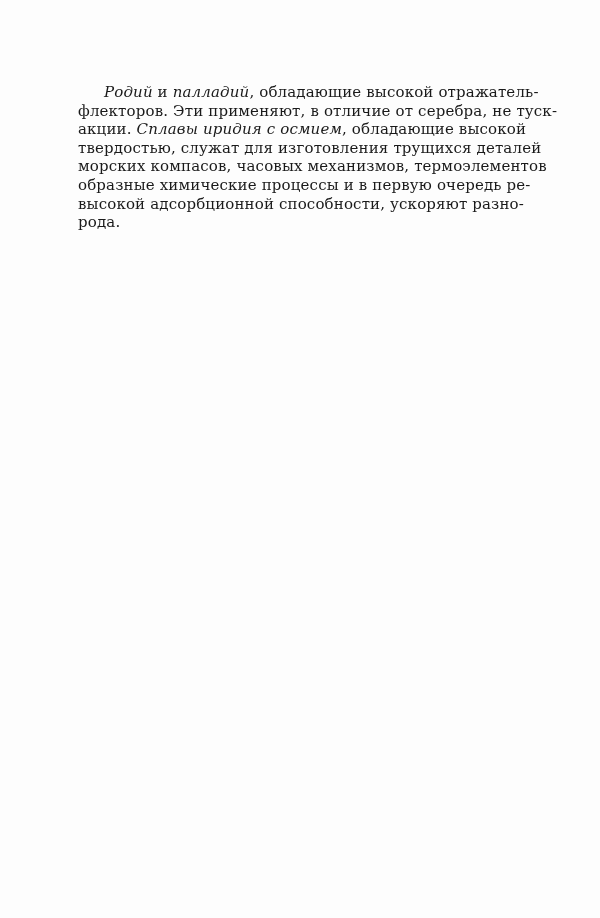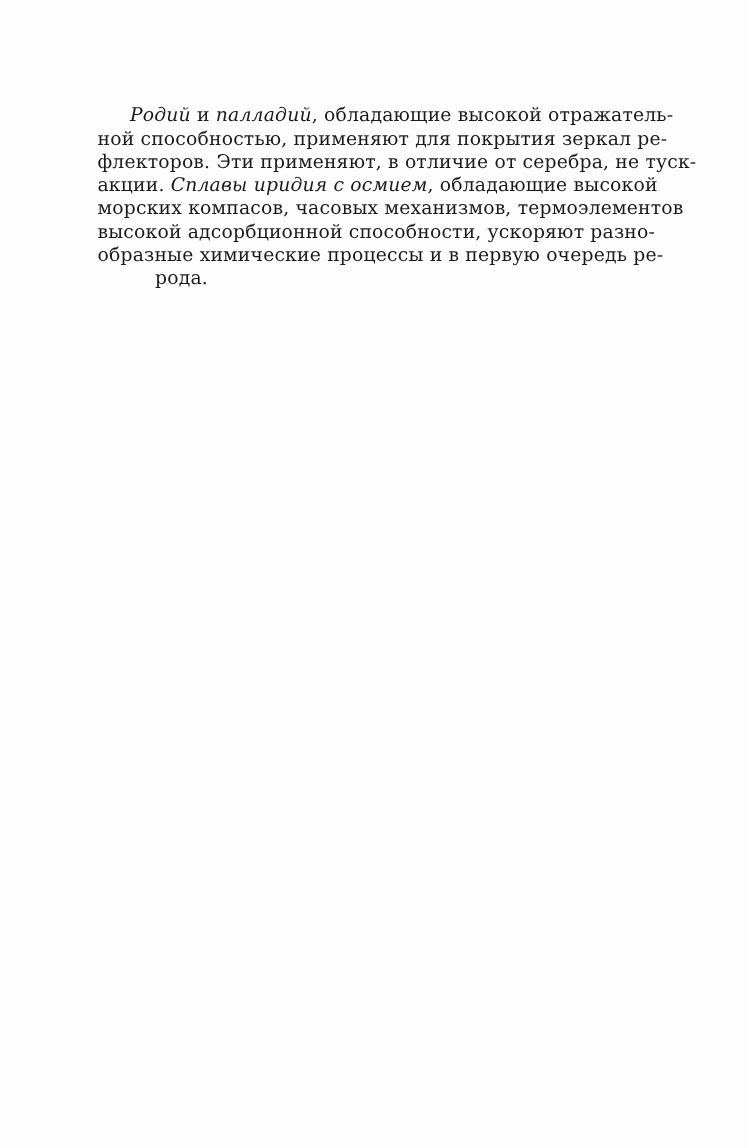--- a/index.html
+++ b/index.html
@@ -31,30 +31,30 @@
     }
     .line {
       display: block;
       white-space: nowrap;
       text-align: justify;
       text-align-last: justify;
       height: 18.6px;
       letter-spacing: 0.15px;
     }
     .line.first { padding-left: 26px; }
-    .line.last { text-align-last: left; margin-left: 46px; }
+    .line.last { text-align-last: left; }
     .it { font-style: italic; }
   </style>
 </head>
 <body>
 
 <div class="page">
   <div class="text-block">
     <span class="line first"><span class="it">Родий</span><span> и </span><span class="it">палладий</span><span>, обладающие высокой отражатель-</span></span>
-    <span class="line">ной способностью, применяют для покрытия зеркал ре-</span>
     <span class="line">флекторов. Эти применяют, в отличие от серебра, не туск-</span>
     <span class="line"><span>акции. </span><span class="it">Сплавы иридия с осмием</span><span>, обладающие высокой</span></span>
+    <span class="line">твердостью, служат для изготовления трущихся деталей</span>
     <span class="line">морских компасов, часовых механизмов, термоэлементов</span>
+    <span class="line">образные химические процессы и в первую очередь ре-</span>
     <span class="line">высокой адсорбционной способности, ускоряют разно-</span>
-    <span class="line">образные химические процессы и в первую очередь ре-</span>
     <span class="line last">рода.</span>
   </div>
 </div>
 
 </body></html>

